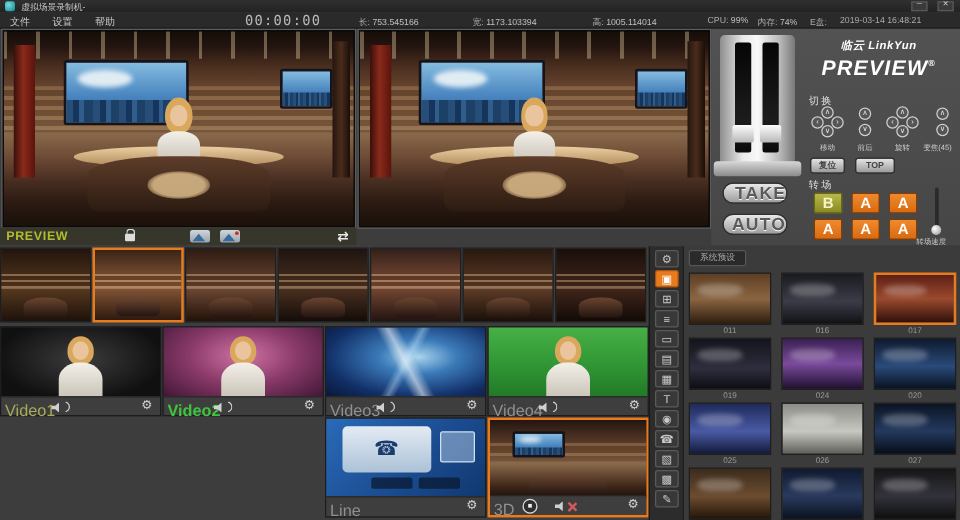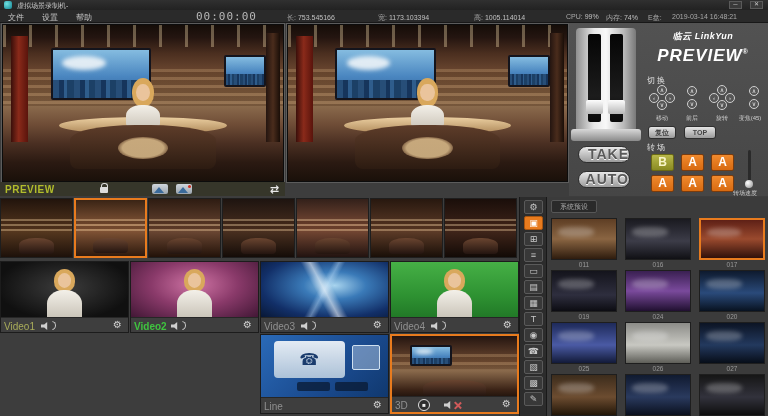--- a/index.html
+++ b/index.html
@@ -130,21 +130,21 @@
   .st5{background:linear-gradient(180deg,#33201a,#7c4c36 50%,#221310)}
   .st6{background:linear-gradient(180deg,#28180f,#5e3c28 55%,#190f08)}
   .st7{background:linear-gradient(180deg,#1a0e0a,#40251a 55%,#120a06)}
 
   
   .cell{position:absolute;width:129px;background:#2a2a2a;border:1px solid #1c1c1c}
   .v-img{position:absolute;left:0;top:0;right:0;height:56px;overflow:hidden}
   .m-img{position:absolute;left:0;top:0;right:0;height:63px;overflow:hidden}
   .cell-label{position:absolute;left:0;right:0;bottom:0;height:15px;background:#3e3e3e;border-top:1px solid #262626}
   .cell.media .cell-label{height:16px}
-  .src-name{position:absolute;left:3px;top:3px;font-size:10px;color:#b0b0b0}
+  .src-name{position:absolute;left:3px;top:3px;font-size:13px;color:#b0b0b0}
   .src-name.olive{color:#a8ac5a}
   .src-name.green{color:#3fc43f;font-weight:bold}
   .src-name.dim{color:#909090}
   .spk{position:absolute;top:4px;width:10px;height:8px;background:#cfcfcf;
     clip-path:polygon(0 32%,32% 32%,62% 0,62% 100%,32% 68%,0 68%)}
   .spk-wave{position:absolute;top:3px;width:6px;height:9px;border:1.5px solid #cfcfcf;border-left:none;
     border-radius:0 8px 8px 0;clip-path:polygon(40% 0,100% 0,100% 100%,40% 100%)}
   .mute-x{position:absolute;top:4px;width:8px;height:8px}
   .mute-x::before,.mute-x::after{content:"";position:absolute;left:3.5px;top:0;width:1.5px;height:9px;background:#d05a5a}
   .mute-x::before{transform:rotate(45deg)}.mute-x::after{transform:rotate(-45deg)}

